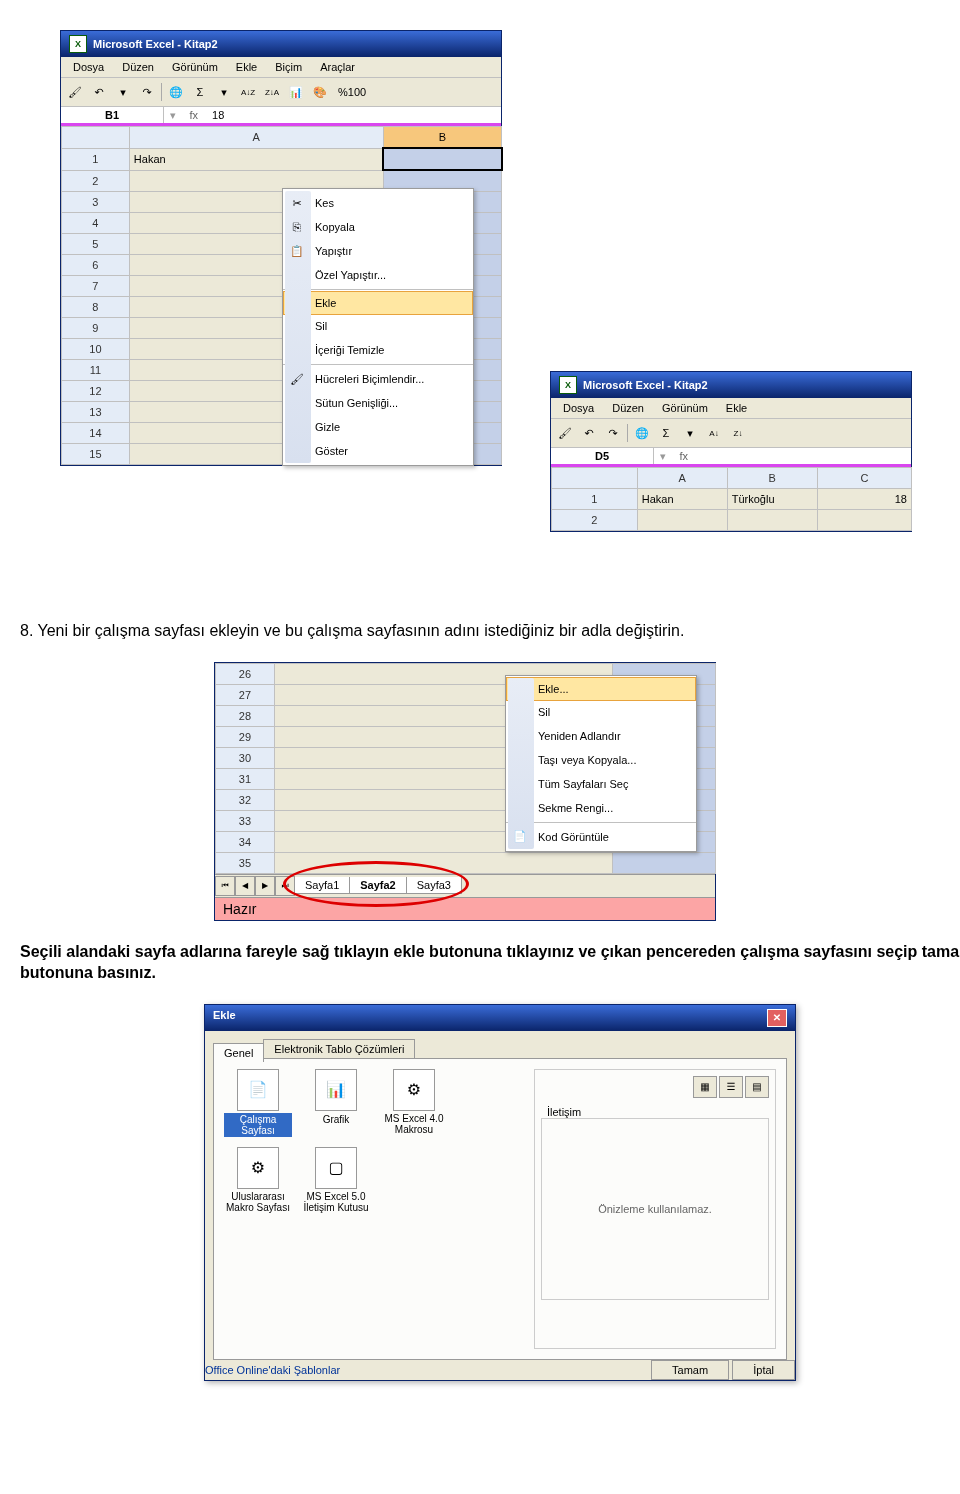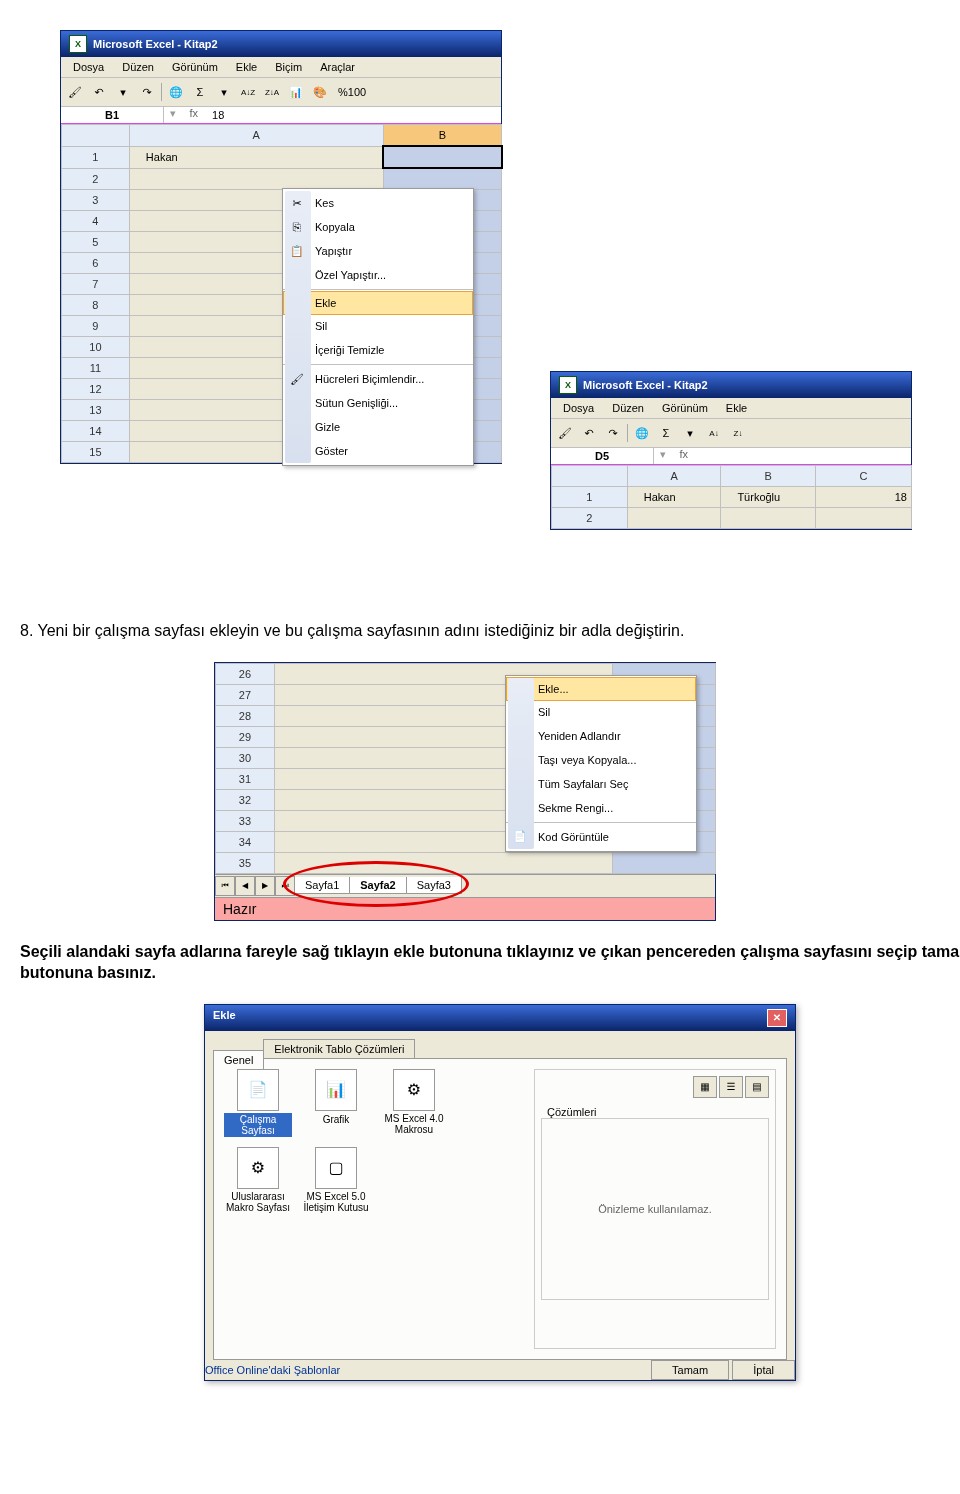--- a/index.html
+++ b/index.html
@@ -4,32 +4,32 @@
 <style>
 body{margin:0;font-family:Arial,sans-serif;background:#fff;font-size:14px}
 .page{width:960px;margin:0 auto;position:relative;padding:30px 20px}
 .excel-win{background:#ece9d8;border:1px solid #0a246a;font-family:Tahoma,sans-serif;font-size:11px}
 .titlebar{background:linear-gradient(#3a6cd8,#0a246a);color:#fff;padding:4px 8px;display:flex;align-items:center;gap:6px;font-weight:bold}
 .titlebar .xicon{width:16px;height:16px;background:#fff;border:1px solid #0a5c0a;display:inline-flex;align-items:center;justify-content:center;color:#0a5c0a;font-size:9px;font-weight:bold}
 .menubar{background:#ece9d8;border-bottom:1px solid #c0c0c0;padding:2px 4px;display:flex;gap:2px}
 .menubar span{padding:2px 8px}
 .toolbar{background:#ebe8d7;border-bottom:1px solid #c0c0c0;padding:2px 4px;display:flex;gap:4px;align-items:center;height:24px}
 .tbtn{width:20px;height:20px;display:inline-flex;align-items:center;justify-content:center;border-radius:2px}
-.namebar{display:flex;border-bottom:1px solid #d946ef;background:#fff}
+.namebar{display:flex;align-items:center;border-bottom:3px solid #d946ef;background:#fff}
 .namebox{width:90px;border-right:1px solid #c0c0c0;padding:2px 6px;text-align:center;font-weight:bold}
 .fxlabel{padding:0 8px;color:#666}
 .formulabox{flex:1;padding:2px 6px}
 .grid{display:table;border-collapse:collapse;width:100%}
 .grid-row{display:table-row}
 .grid-cell{display:table-cell;border:1px solid #c0c0c0;padding:0;height:20px;font-size:11px;vertical-align:middle}
 .col-hdr{background:#e4ecf7;text-align:center;color:#333;font-weight:normal}
 .row-hdr{background:#e4ecf7;text-align:center;width:34px;color:#333}
 .col-sel{background:#f7c77c;color:#000}
 .cell-sel{background:#c4d0e8}
-.cell-data{padding-left:16px}
+.cell-data{padding-left:4px}
 .ctx-menu{position:absolute;background:#fff;border:1px solid #9b9b9b;box-shadow:2px 2px 4px rgba(0,0,0,.25);font-family:Tahoma,sans-serif;font-size:11px;padding:2px 0;min-width:190px;z-index:50}
 .ctx-menu .mi{display:flex;align-items:center;gap:8px;padding:3px 10px 3px 4px;white-space:nowrap}
 .ctx-menu .mi-icon{width:20px;height:18px;display:inline-flex;align-items:center;justify-content:center}
 .ctx-menu .mi.hov{background:#ffe7a2;border:1px solid #e8a33d;margin:-1px 0;padding:2px 9px 2px 3px}
 .ctx-menu hr{border:none;border-top:1px solid #c0c0c0;margin:2px 0}
 .iconbar{width:26px;background:linear-gradient(#e8edf6,#d8e0ef);position:absolute;top:2px;bottom:2px;left:2px;border-radius:2px}
 .ctx-menu .mi span{position:relative;z-index:2}
 .small-win{position:absolute;left:530px;top:341px;width:360px}
 .small-win .grid-cell{width:80px}
 .body-text{font-family:Arial,sans-serif;font-size:16px;line-height:1.35;color:#000;margin:20px 0}
@@ -39,21 +39,21 @@
 .nav-btn{width:18px;height:18px;display:flex;align-items:center;justify-content:center;border:1px solid #999;background:#ece9d8;font-size:8px}
 .sheet-tab{padding:2px 10px;border:1px solid #999;border-top:none;background:#fff;margin-left:-1px;position:relative}
 .sheet-tab.active{font-weight:bold;z-index:2}
 .status-bar{background:#fca5a5;padding:3px 8px;font-size:14px;border-top:1px solid #999}
 .red-oval{position:absolute;border:3px solid #d00;border-radius:50%;width:180px;height:40px;pointer-events:none}
 .dialog{background:#ece9d8;border:1px solid #0a246a;width:590px;margin:0 auto;font-family:Tahoma,sans-serif;font-size:11px;box-shadow:2px 2px 6px rgba(0,0,0,.3)}
 .dlg-title{background:linear-gradient(#3a6cd8,#0a246a);color:#fff;padding:4px 8px;display:flex;justify-content:space-between;font-weight:bold}
 .dlg-close{width:18px;height:16px;background:#e26060;color:#fff;display:flex;align-items:center;justify-content:center;border:1px solid #fff;font-size:10px;font-weight:bold}
 .dlg-tabs{display:flex;padding:8px 8px 0 8px;gap:0}
 .dlg-tab{padding:3px 10px;background:#ece9d8;border:1px solid #999;border-bottom:none;margin-right:-1px;font-size:11px}
-.dlg-tab.active{background:#fcfcfa;position:relative;top:11px;z-index:2}
+.dlg-tab.active{background:#fcfcfa;position:relative;top:4px;z-index:2}
 .dlg-body{border:1px solid #999;margin:0 8px;background:#fcfcfa;padding:10px;min-height:280px;display:flex;gap:10px}
 .tpl-grid{display:flex;flex-wrap:wrap;gap:10px;width:300px;align-content:flex-start}
 .tpl-item{width:68px;text-align:center}
 .tpl-icon{width:40px;height:40px;margin:0 auto 2px;border:1px solid #999;background:#fff;display:flex;align-items:center;justify-content:center;font-size:16px}
 .tpl-item.sel .tpl-lbl{background:#316ac5;color:#fff;padding:1px 2px}
 .tpl-lbl{font-size:10px;display:inline-block}
 .preview-pane{flex:1;border:1px solid #ccc;padding:6px;text-align:center}
 .preview-box{border:1px solid #ccc;height:180px;display:flex;align-items:center;justify-content:center;color:#666;font-size:11px}
 .view-btns{display:flex;gap:2px;margin-bottom:8px;justify-content:flex-end}
 .vbtn{width:22px;height:20px;border:1px solid #999;background:#ece9d8;font-size:10px;display:flex;align-items:center;justify-content:center}
@@ -427,21 +427,21 @@
         <div class="tpl-icon">▢</div>
         <span class="tpl-lbl">MS Excel 5.0 İletişim Kutusu</span>
       </div>
     </div>
     <div class="preview-pane">
       <div class="view-btns">
         <div class="vbtn">▦</div>
         <div class="vbtn">☰</div>
         <div class="vbtn">▤</div>
       </div>
-      <div style="text-align:left;padding-left:6px">Çözümleri</div>
+      <div style="text-align:left;padding-left:6px">İletişim</div>
       <div class="preview-box">
         <span>Önizleme kullanılamaz.</span>
       </div>
     </div>
   </div>
   <div class="dlg-footer">
     <a class="link">Office Online'daki Şablonlar</a>
     <div>
       <button class="dlg-btn">Tamam</button>
       <button class="dlg-btn">İptal</button>

